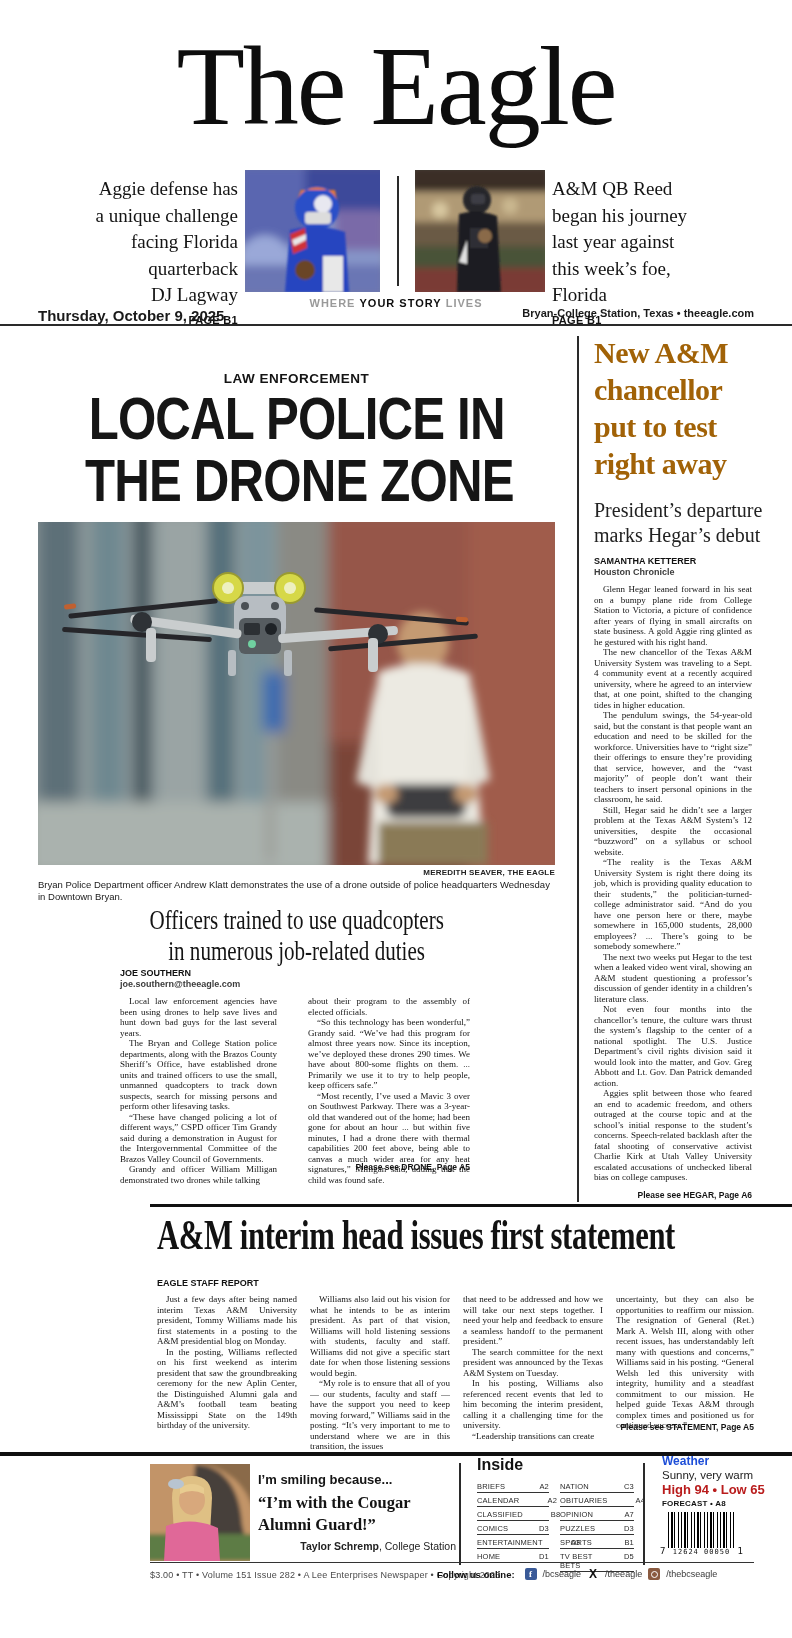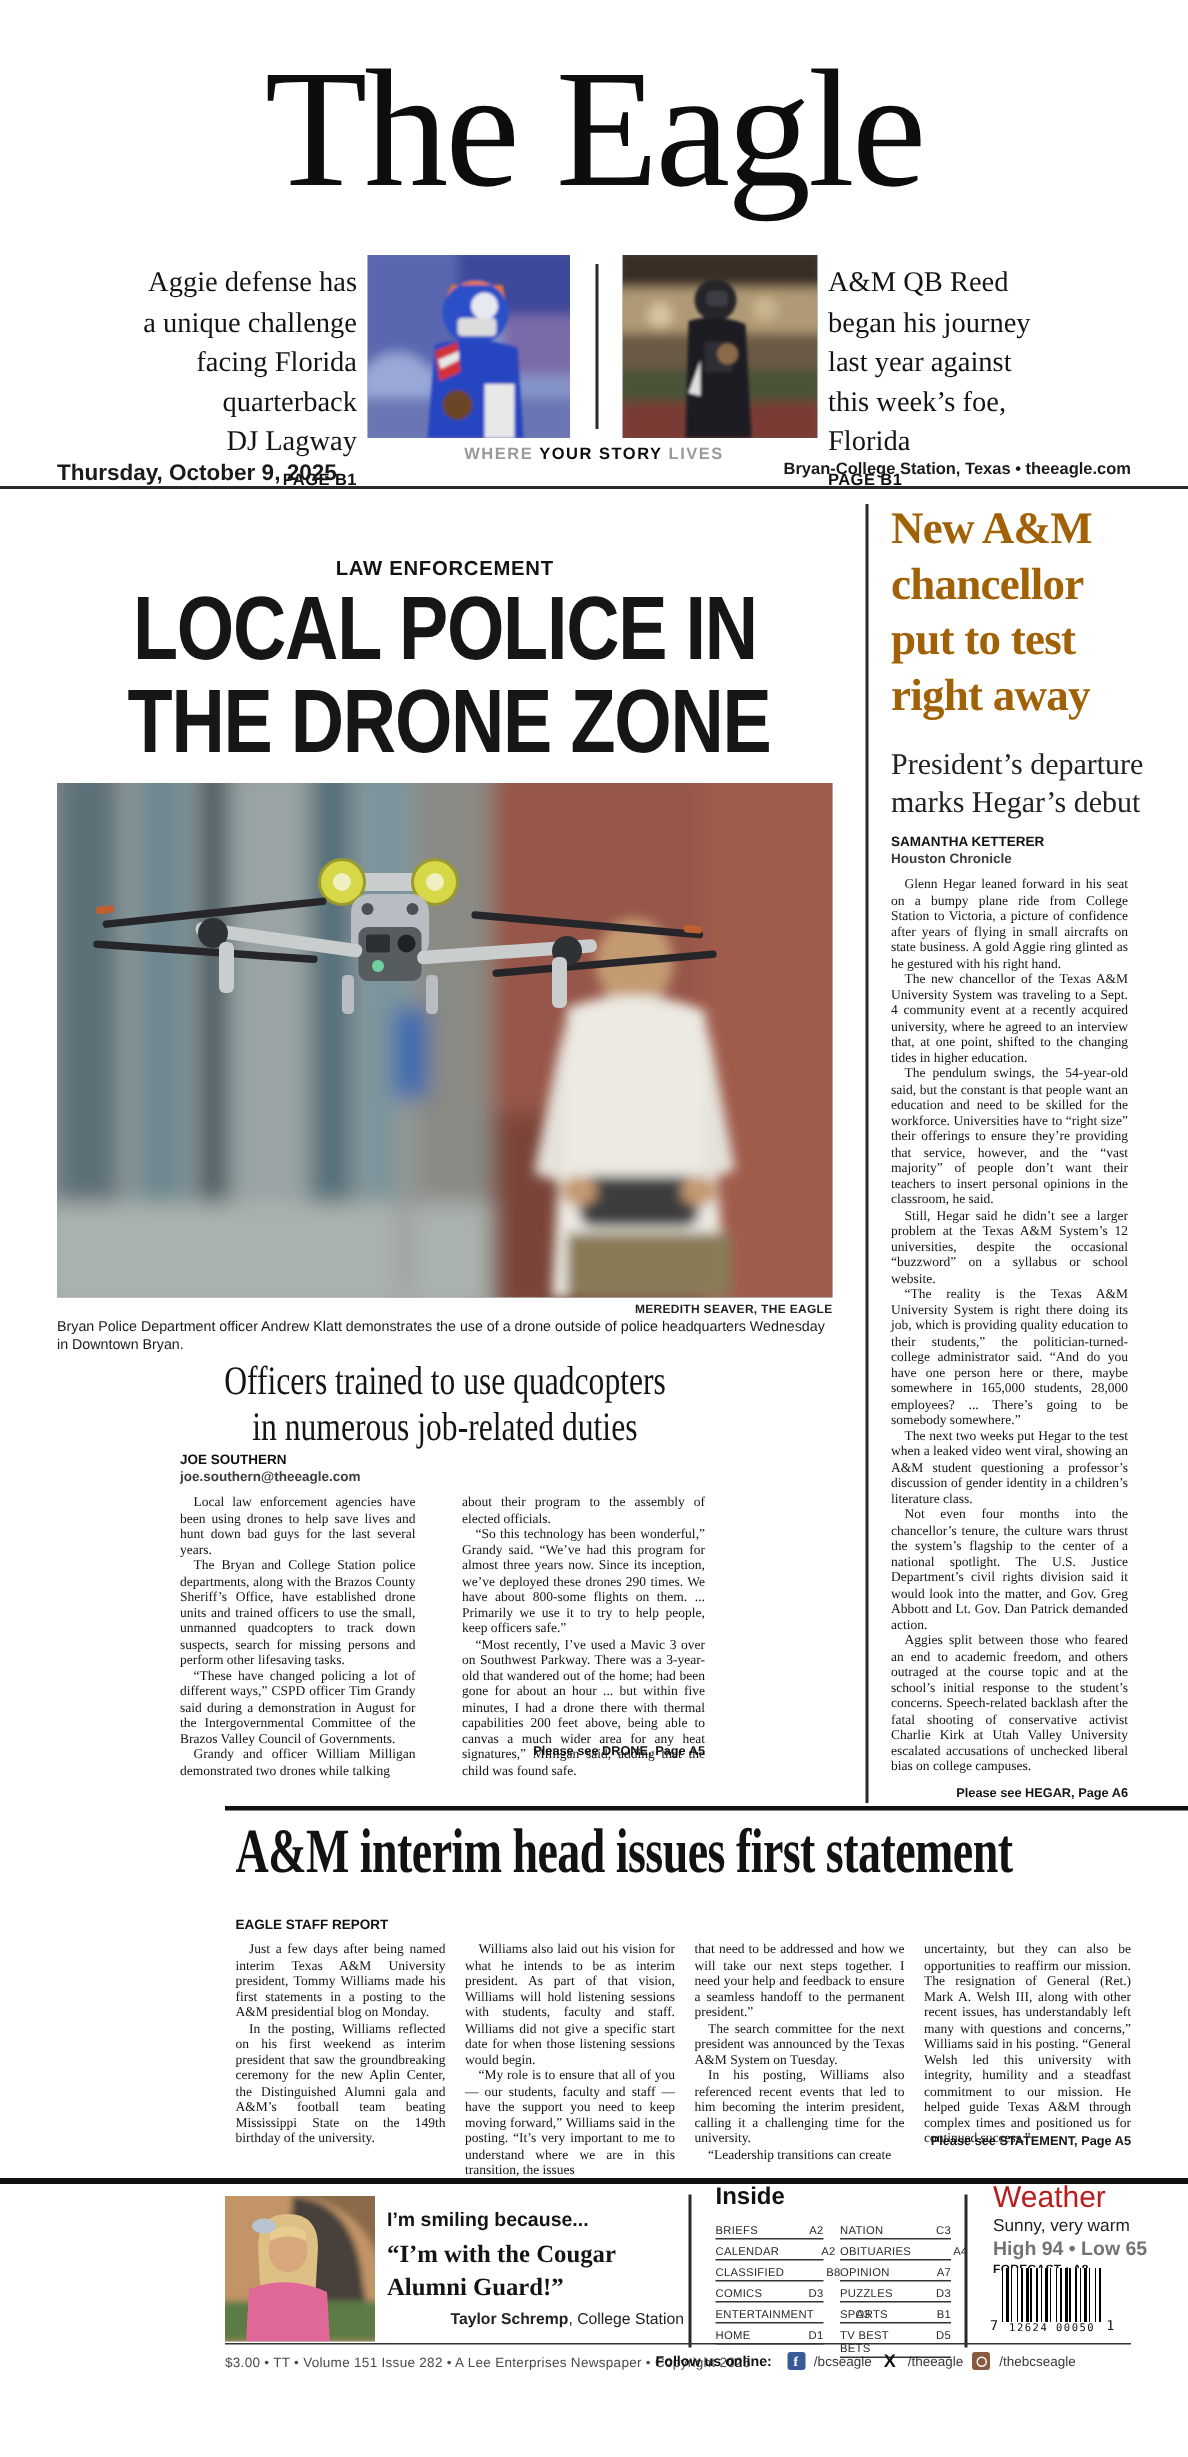--- a/index.html
+++ b/index.html
@@ -76,23 +76,23 @@
   .smile-attr b{font-size:10.5px;}
   .strip-div1{left:459px;top:1463px;width:1.5px;height:102px;background:#2a2a2a;}
   .strip-div2{left:643px;top:1463px;width:1.5px;height:102px;background:#2a2a2a;}
   .inside-block{left:477px;top:1456px;width:158px;}
   .inside-title{font-size:16px;font-weight:bold;color:#111;margin-bottom:5px;}
   .idx-cols{display:flex;gap:11px;}
   .idx-col{width:72px;}
   .idx-row{display:flex;justify-content:space-between;border-bottom:1px solid #333;padding:2.5px 0 1.5px 0;
            font-size:7.5px;letter-spacing:.2px;color:#2a2a2a;gap:28px;}
   .weather-block{left:662px;top:1454px;width:125px;}
-  .weather-title{font-size:20px;font-weight:normal;color:#b91c1c;}
+  .weather-title{font-size:12px;font-weight:bold;color:#1d4ed8;}
   .weather-cond{font-size:11.5px;color:#222;margin-top:1px;}
-  .weather-temps{font-size:13px;font-weight:bold;color:#737373;margin-top:1px;}
+  .weather-temps{font-size:13px;font-weight:bold;color:#b91c1c;margin-top:1px;}
   .weather-fc{font-size:8px;font-weight:bold;color:#111;margin-top:2px;letter-spacing:.2px;}
   .barcode-wrap{left:660px;top:1506px;width:92px;height:50px;display:flex;align-items:flex-end;gap:3px;
                 font-family:"DejaVu Sans Mono",monospace;}
   .bars{width:66px;height:36px;background:
         repeating-linear-gradient(90deg,#000 0 1px,#fff 1px 3px,#000 3px 5px,#fff 5px 6px,#000 6px 7px,#fff 7px 10px,#000 10px 11px,#fff 11px 13px);}
   .bc-digit{font-size:9px;color:#111;}
   .bc-mid{display:flex;flex-direction:column;align-items:center;}
   .bc-nums{font-size:7px;color:#111;letter-spacing:1px;}
 
   

